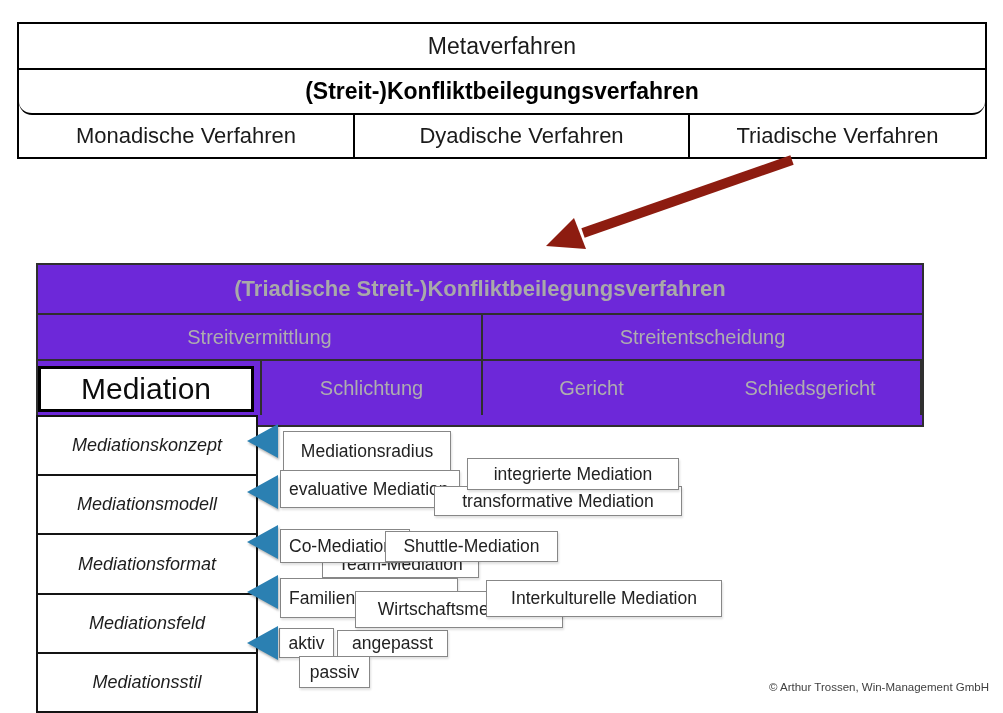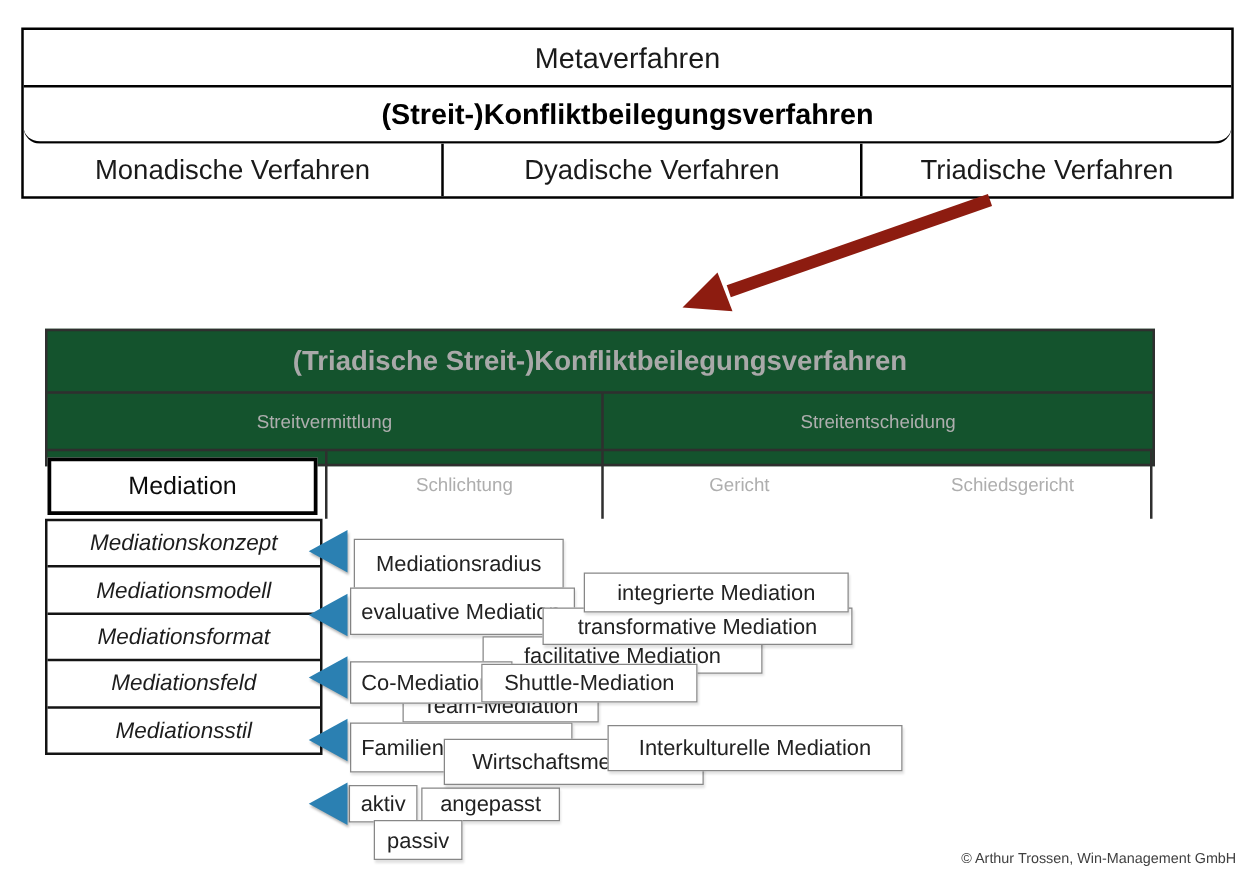--- a/index.html
+++ b/index.html
@@ -17,42 +17,42 @@
   .t1c.c1 { width:334px; border-right:2px solid #000; }
   .t1c.c2 { width:333px; border-right:2px solid #000; }
   .t1c.c3 { flex:1; }
 
   
   .arrow-svg { position:absolute; left:0; top:0; width:1003px; height:713px; pointer-events:none; }
   .arrow-stroke { stroke:#8d1c10; stroke-width:10; fill:none; }
   .arrow-fill { fill:#8d1c10; }
 
   
-  .t2h { position:absolute; left:36px; top:263px; width:888px; height:110px; border:2px solid #2f2f2f; box-sizing:border-box; background:#14532d; }
+  .t2h { position:absolute; left:36px; top:263px; width:888px; height:164px; border:2px solid #2f2f2f; box-sizing:border-box; background:#6d28d9; }
   .t2-title { height:48px; border-bottom:2px solid #2f2f2f; display:flex; align-items:center; justify-content:center;
               font-size:22px; font-weight:bold; color:#a9a9a9; }
   .t2-groups { height:44px; border-bottom:2px solid #2f2f2f; display:flex; }
   .t2-groups .g1 { width:443px; border-right:2px solid #2f2f2f; }
   .t2-groups .g2 { flex:1; }
-  .t2-groups div, .t2-procs .pc { display:flex; align-items:center; justify-content:center; font-size:15px; color:#aeaeae; }
+  .t2-groups div, .t2-procs .pc { display:flex; align-items:center; justify-content:center; font-size:20px; color:#aeaeae; }
   .t2-procs { height:54px; display:flex; }
   .t2-procs .p1 { width:222px; border-right:2px solid #2f2f2f; }
   .t2-procs .p2 { width:219px; border-right:2px solid #2f2f2f; }
   .t2-procs .p3 { width:220px; border-right:2px solid #2f2f2f; }
   .t2-procs .p4 { flex:1; }
 
   
   .selected-proc {
     position:absolute; left:38px; top:366px; width:216px; height:46px;
     border:3px solid #000; box-sizing:border-box; background:#fff; z-index:1;
-    display:flex; align-items:center; justify-content:center; font-size:20px; color:#0c0c0c;
+    display:flex; align-items:center; justify-content:center; font-size:30px; color:#0c0c0c;
   }
 
   
-  .aspects { position:absolute; left:36px; top:415px; width:222px; height:189px;
+  .aspects { position:absolute; left:36px; top:415px; width:222px; height:298px;
              border:2px solid #141414; box-sizing:border-box; background:#fff; display:flex; flex-direction:column; }
   .aspect-row { flex:1; display:flex; align-items:center; justify-content:center;
                 font-size:18px; font-style:italic; color:#1d1d1d; border-bottom:2px solid #141414; }
   .aspect-row:last-child { border-bottom:none; }
 
   
   .tri { position:absolute; width:0; height:0; z-index:6;
          border-top:17px solid transparent; border-bottom:17px solid transparent;
          border-right:31px solid #2b80b2;
          filter:drop-shadow(1px 2px 1px rgba(0,0,0,0.30)); }
@@ -131,21 +131,20 @@
   <div class="tri k"></div>
   <div class="tri m"></div>
   <div class="tri f"></div>
   <div class="tri d"></div>
   <div class="tri s"></div>
 
   <div class="tag" id="tag-radius">Mediationsradius</div>
   <div class="tag" id="tag-evaluative">evaluative Mediation</div>
   <div class="tag" id="tag-integrierte">integrierte Mediation</div>
   <div class="tag" id="tag-transformativ">transformative Mediation</div>
-  <div class="tag" id="tag-facilitative">facilitative Mediation</div>
   <div class="tag" id="tag-co">Co-Mediation</div>
   <div class="tag" id="tag-shuttle">Shuttle-Mediation</div>
   <div class="tag" id="tag-team">Team-Mediation</div>
   <div class="tag" id="tag-familien">Familienmediation</div>
   <div class="tag" id="tag-wirtschaft">Wirtschaftsmediation</div>
   <div class="tag" id="tag-interkulturell">Interkulturelle Mediation</div>
   <div class="tag" id="tag-aktiv">aktiv</div>
   <div class="tag" id="tag-angepasst">angepasst</div>
   <div class="tag" id="tag-passiv">passiv</div>
 

